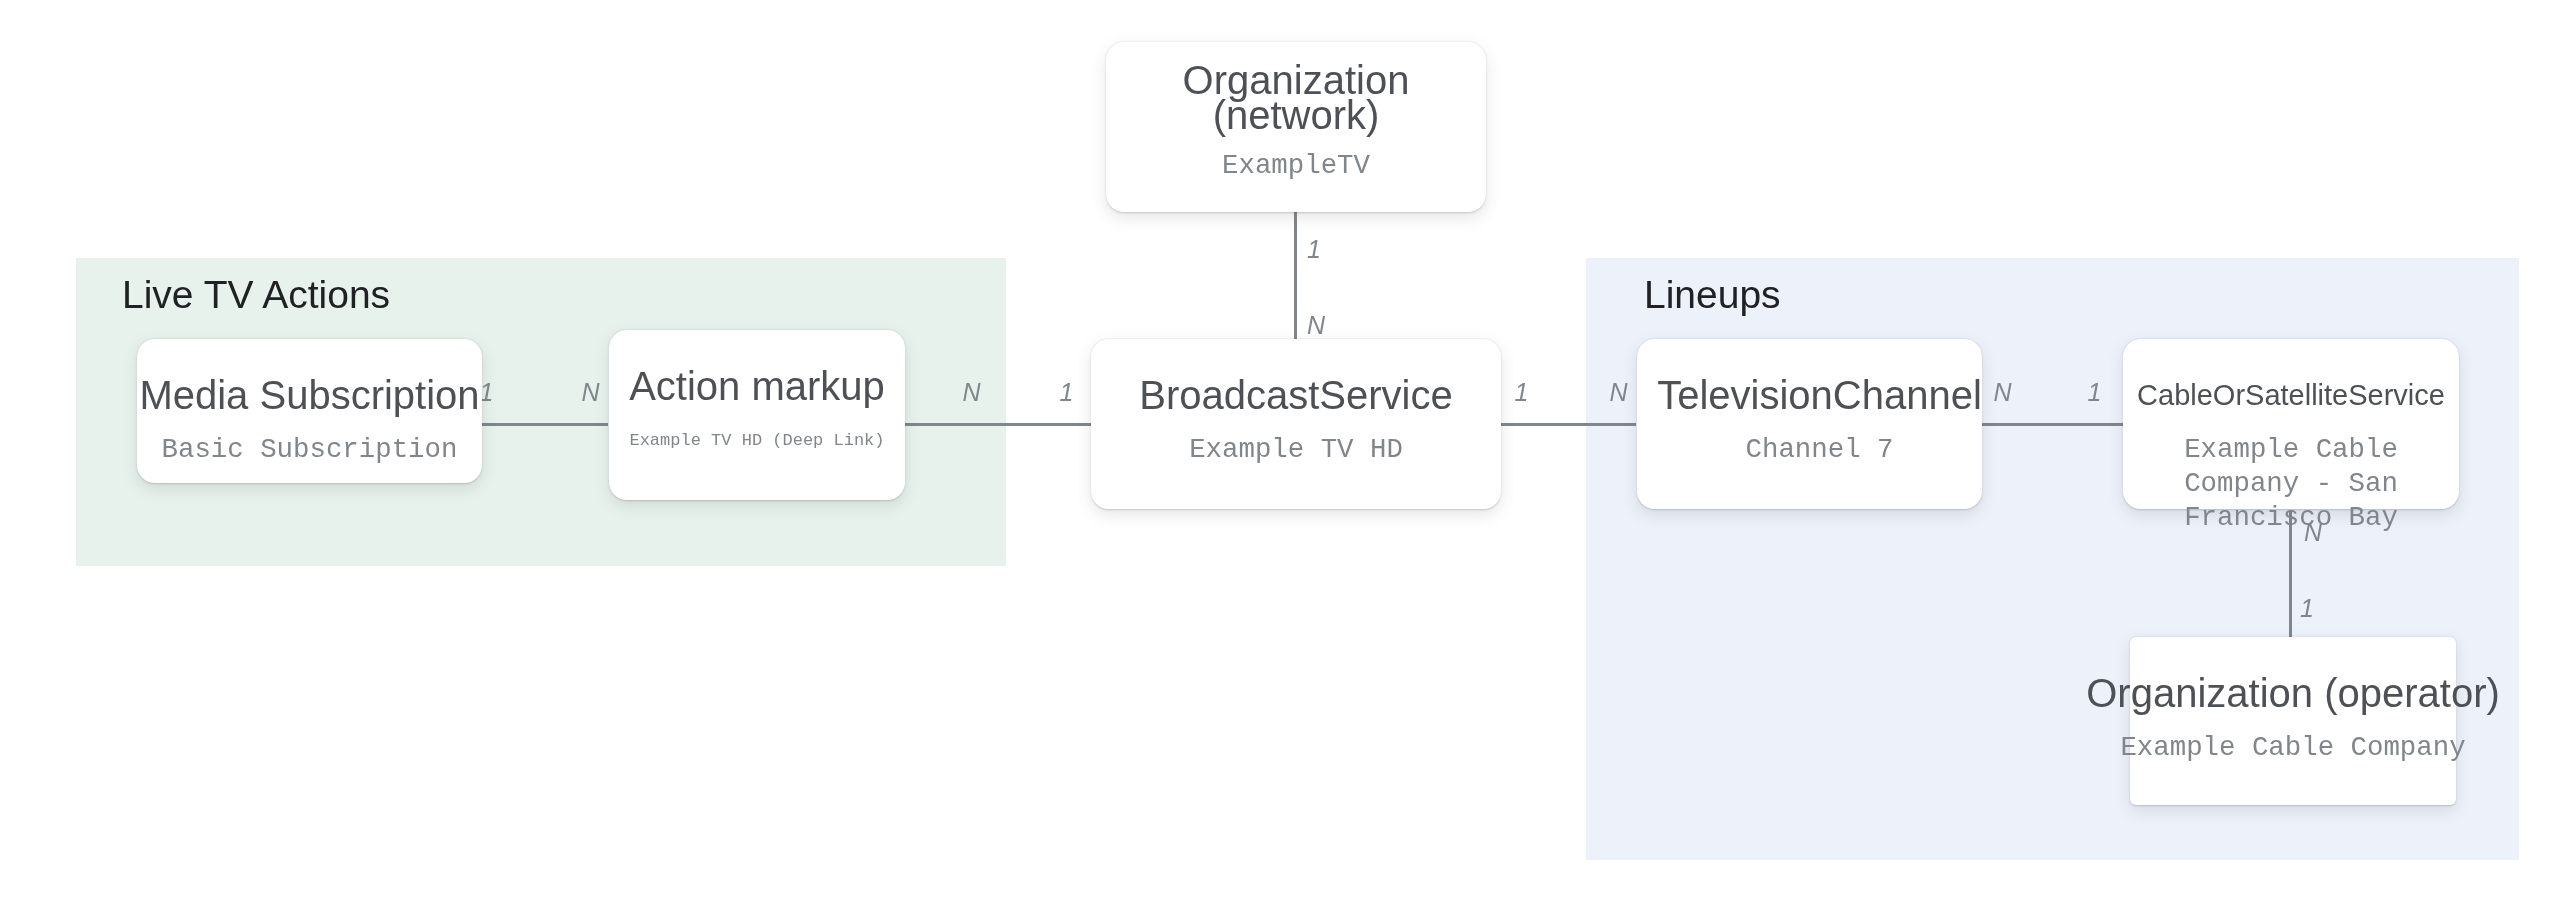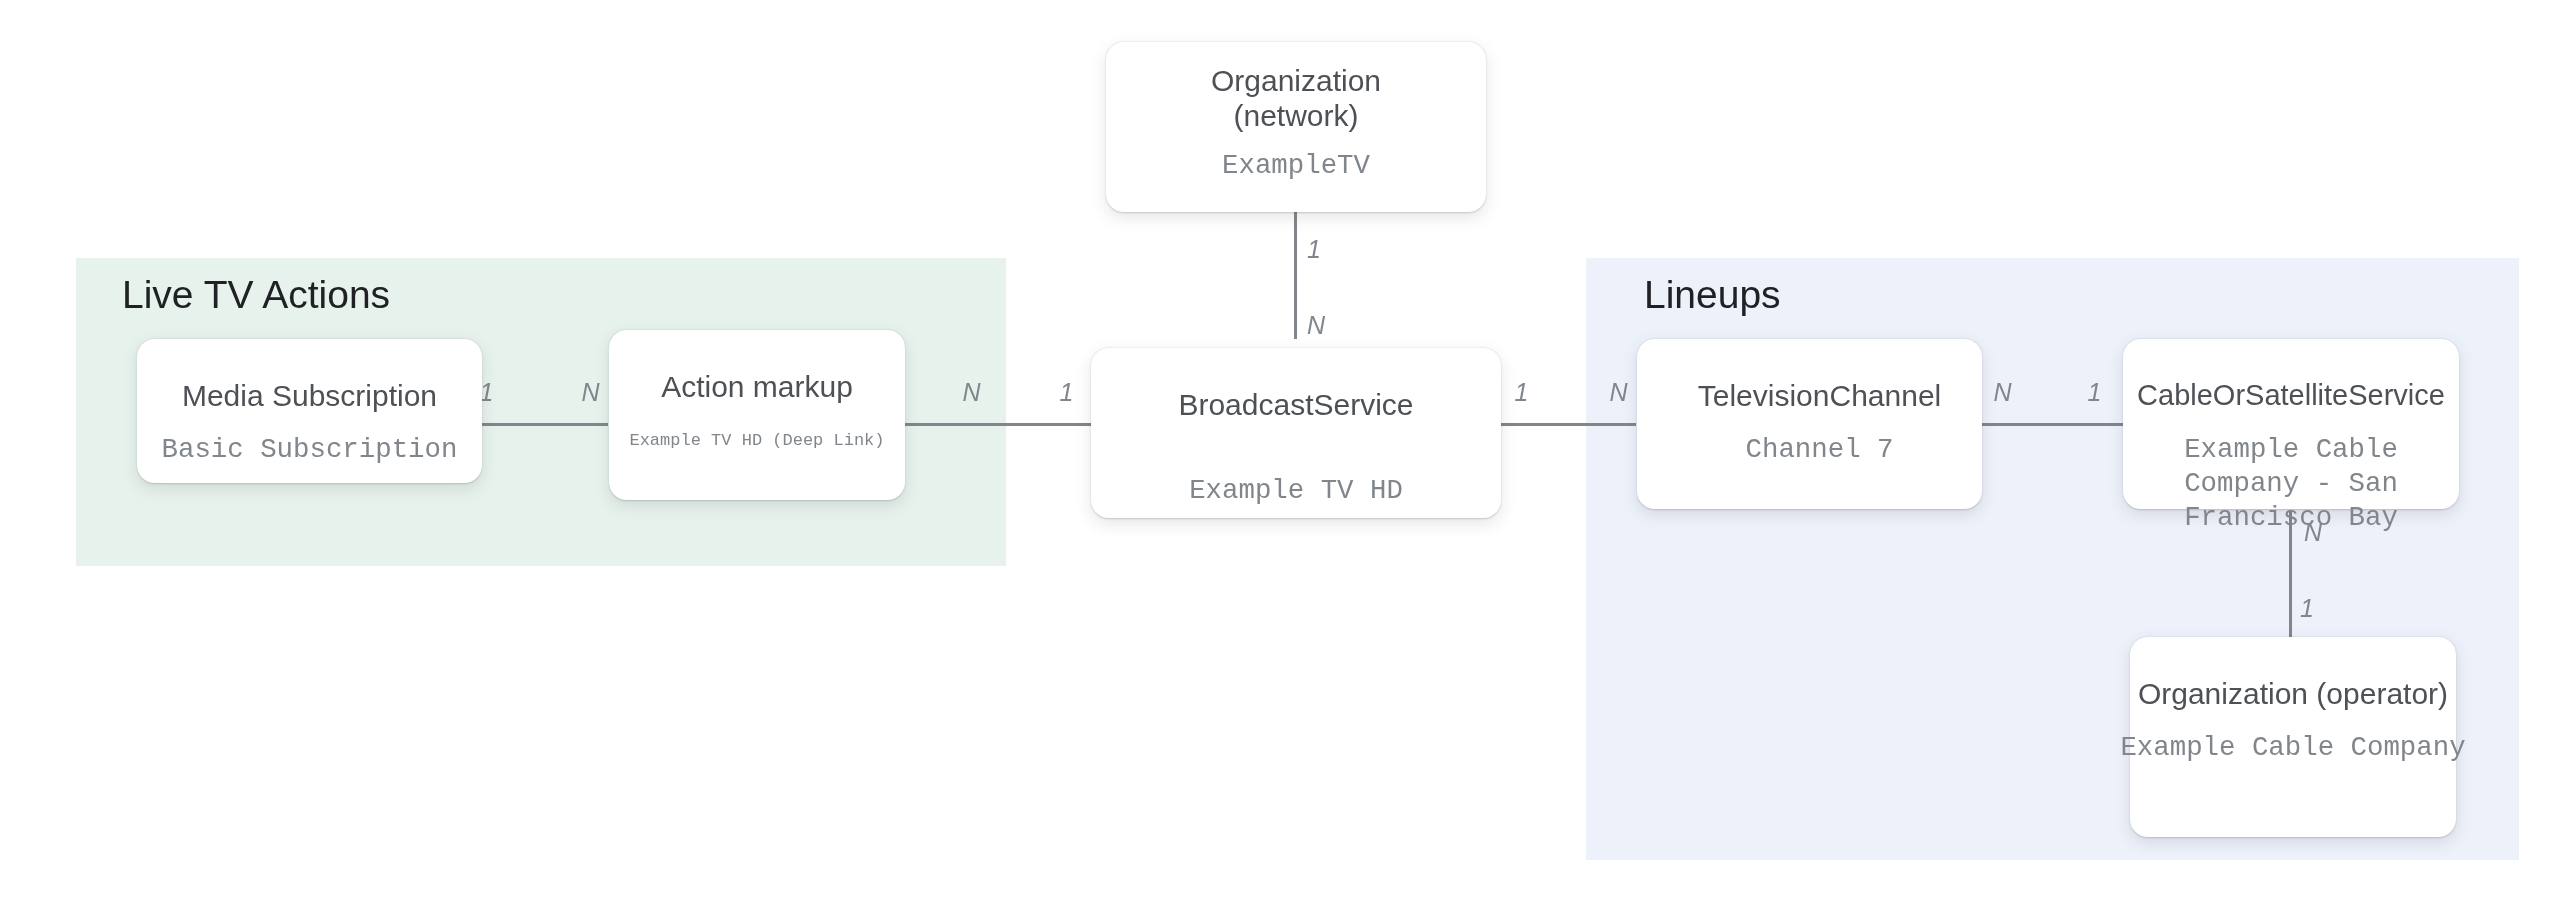--- a/index.html
+++ b/index.html
@@ -21,37 +21,37 @@
   .rt-lineups{left:1644px;top:274px;}
 
   .card{
     position:absolute;
     background:#ffffff;border-radius:17.7px;
     box-shadow:0 0.9px 1.8px rgba(60,64,67,.22), 0 5.3px 16px rgba(60,64,67,.13);
     display:flex;flex-direction:column;align-items:center;
     box-sizing:border-box;padding-top:39px;text-align:center;
   }
   .card-title{
-    font-size:30px;line-height:35px;color:#4d5156;
+    font-size:40px;line-height:35px;color:#4d5156;
     white-space:nowrap;margin:0 8.8px 19.5px 8.8px;
   }
   .card-subtitle{
     font-size:27.4px;line-height:34px;color:#80868b;white-space:nowrap;font-family:Liberation Mono, monospace;
   }
   .card-net{left:1106px;top:42px;width:380px;height:170px;padding-top:21px;}
   .card-net .card-title{white-space:normal;max-width:248px;margin-bottom:16px;}
   .card-media{left:137px;top:339px;width:345px;height:144px;}
   .card-action{left:609px;top:330px;width:296px;height:170px;}
   .card-action .card-subtitle{font-size:17px;}
-  .card-broadcast{left:1091px;top:348px;width:410px;height:170px;gap:32px;}
+  .card-broadcast{left:1091px;top:339px;width:410px;height:170px;}
   .card-tv{left:1637px;top:339px;width:345px;height:170px;padding-left:20px;}
   .card-cable{left:2123px;top:339px;width:336px;height:170px;}
   .card-cable .card-title{font-size:29px;}
   .card-cable .card-subtitle{white-space:normal;max-width:292px;}
-  .card-oper{left:2130px;top:637px;width:326px;height:200px;}
+  .card-oper{left:2130px;top:637px;width:326px;height:168px;border-radius:6px;}
 
   .hline{position:absolute;height:2.7px;background:#80868b;top:423px;}
   .vline{position:absolute;width:2.7px;background:#80868b;}
   .h1{left:464px;width:144px;}
   .h2{left:905px;width:186px;}
   .h3{left:1501px;width:135px;}
   .h4{left:1982px;width:142px;}
   .v1{left:1294px;top:212px;height:127px;}
   .v2{left:2289px;top:510px;height:127px;}
 

